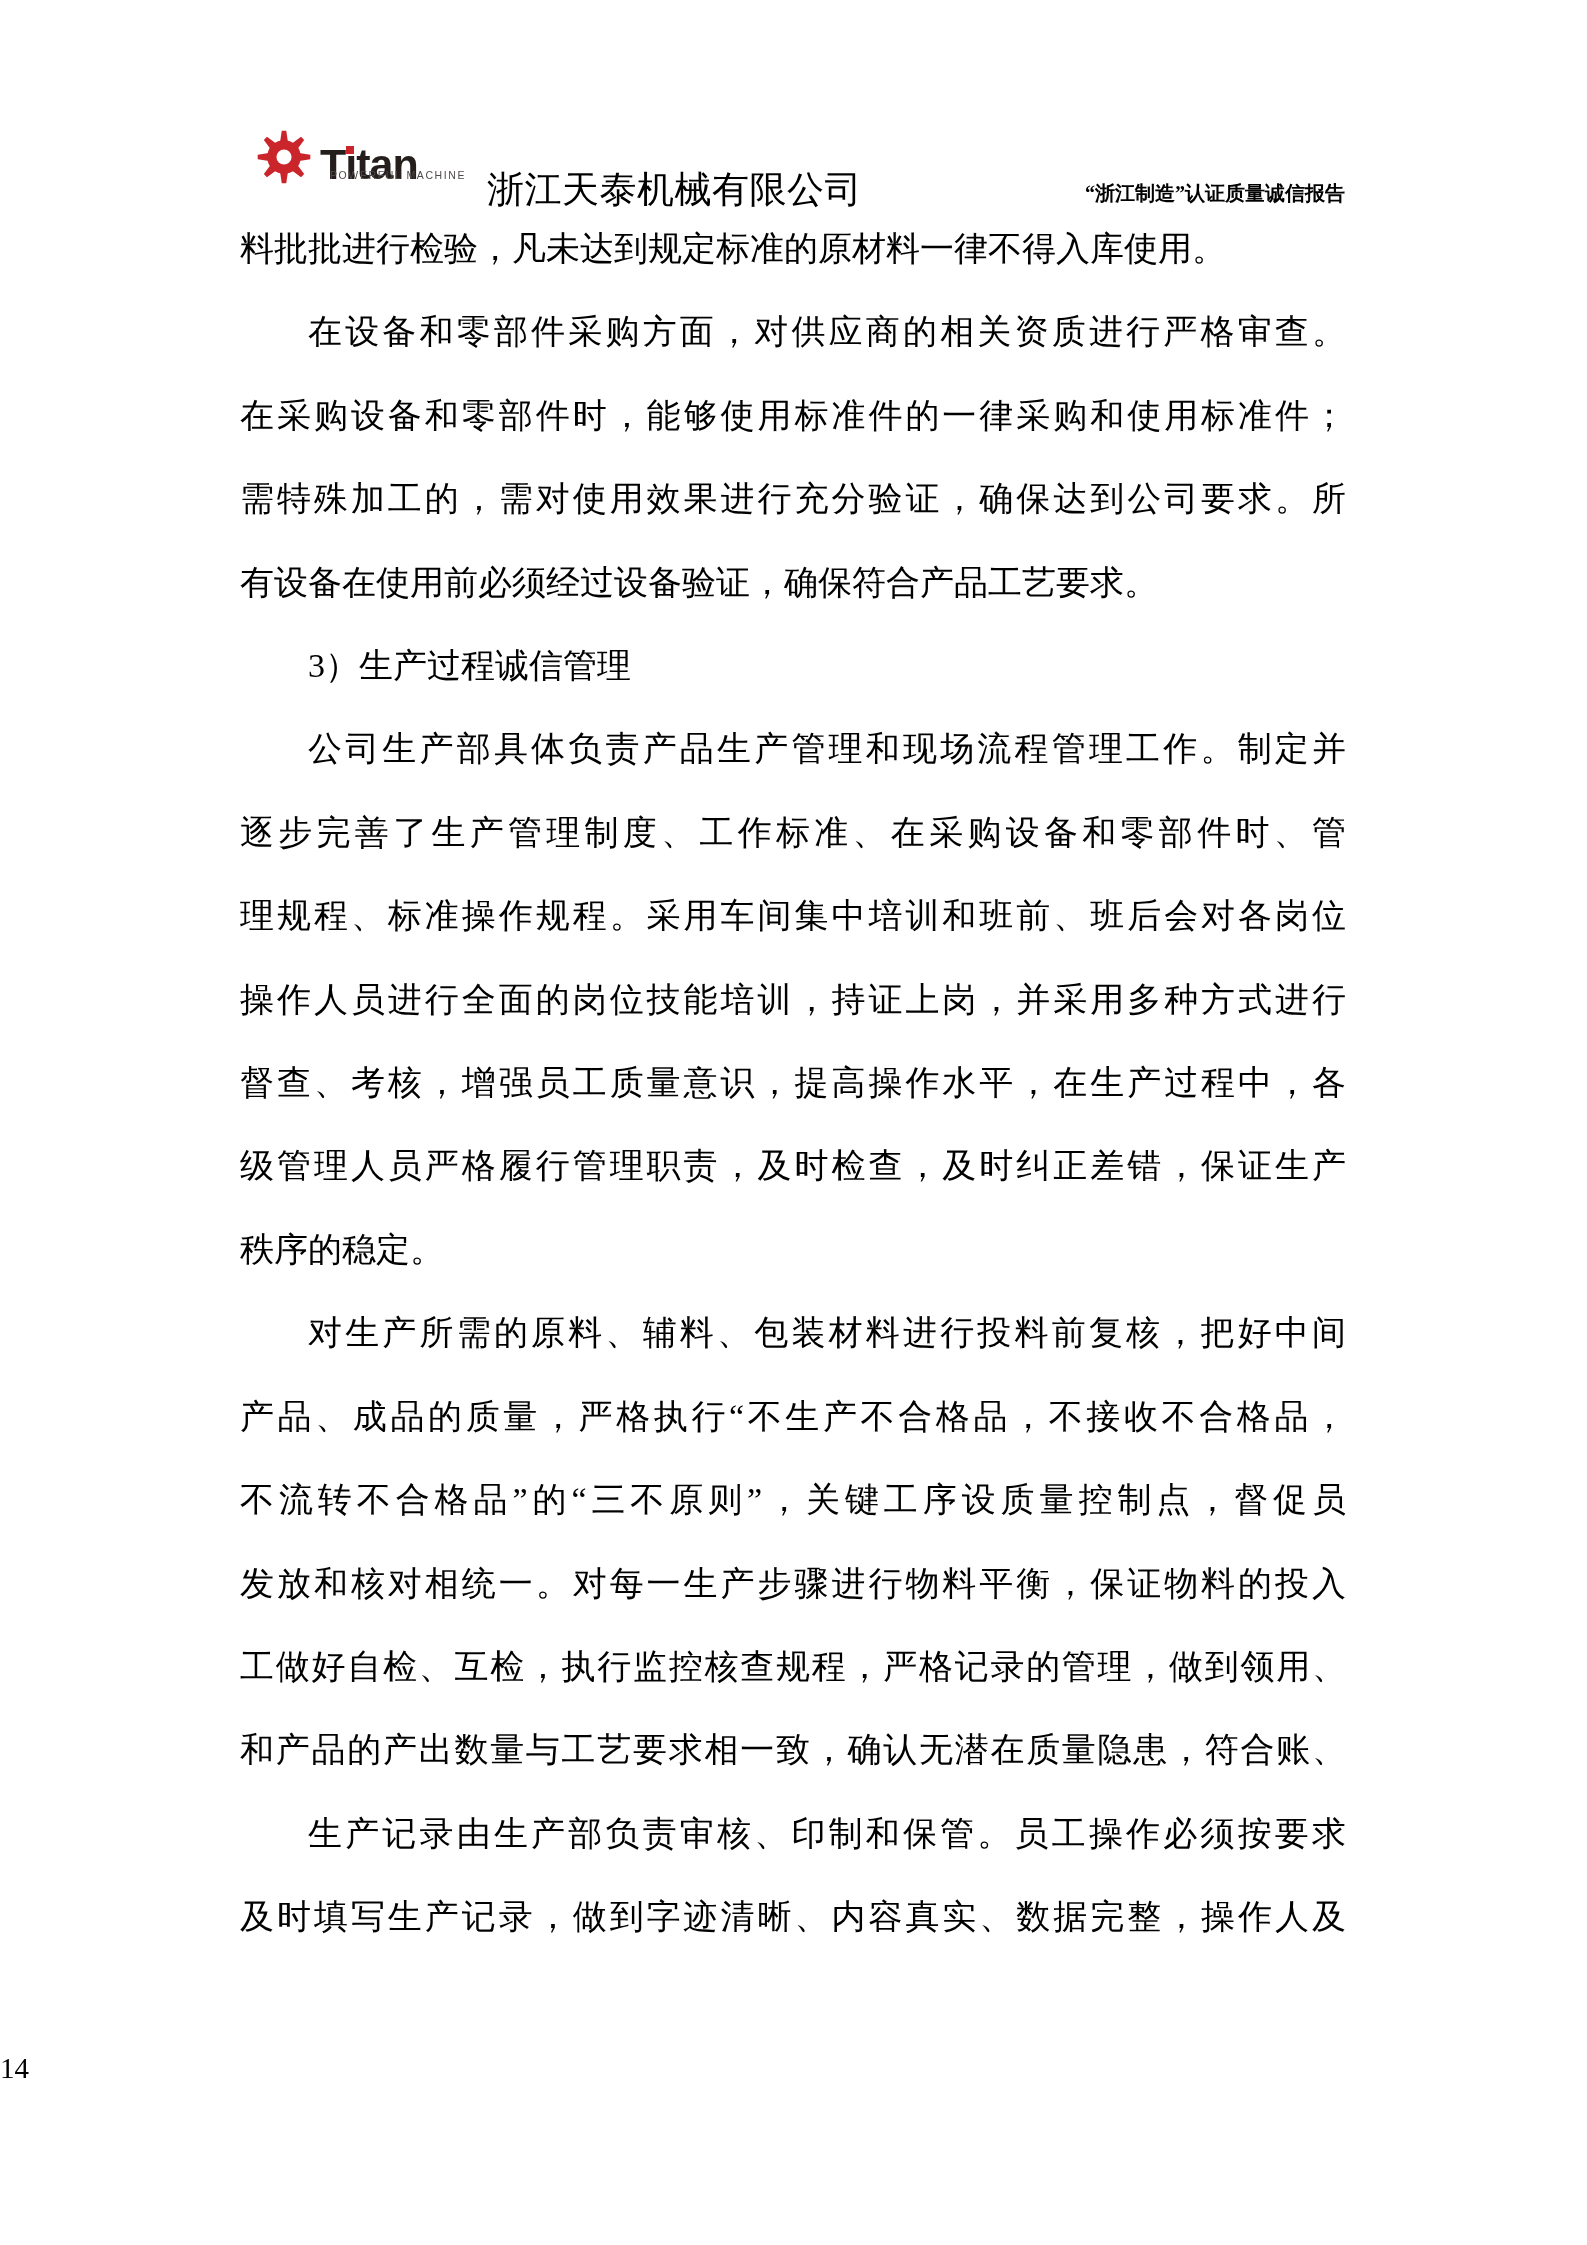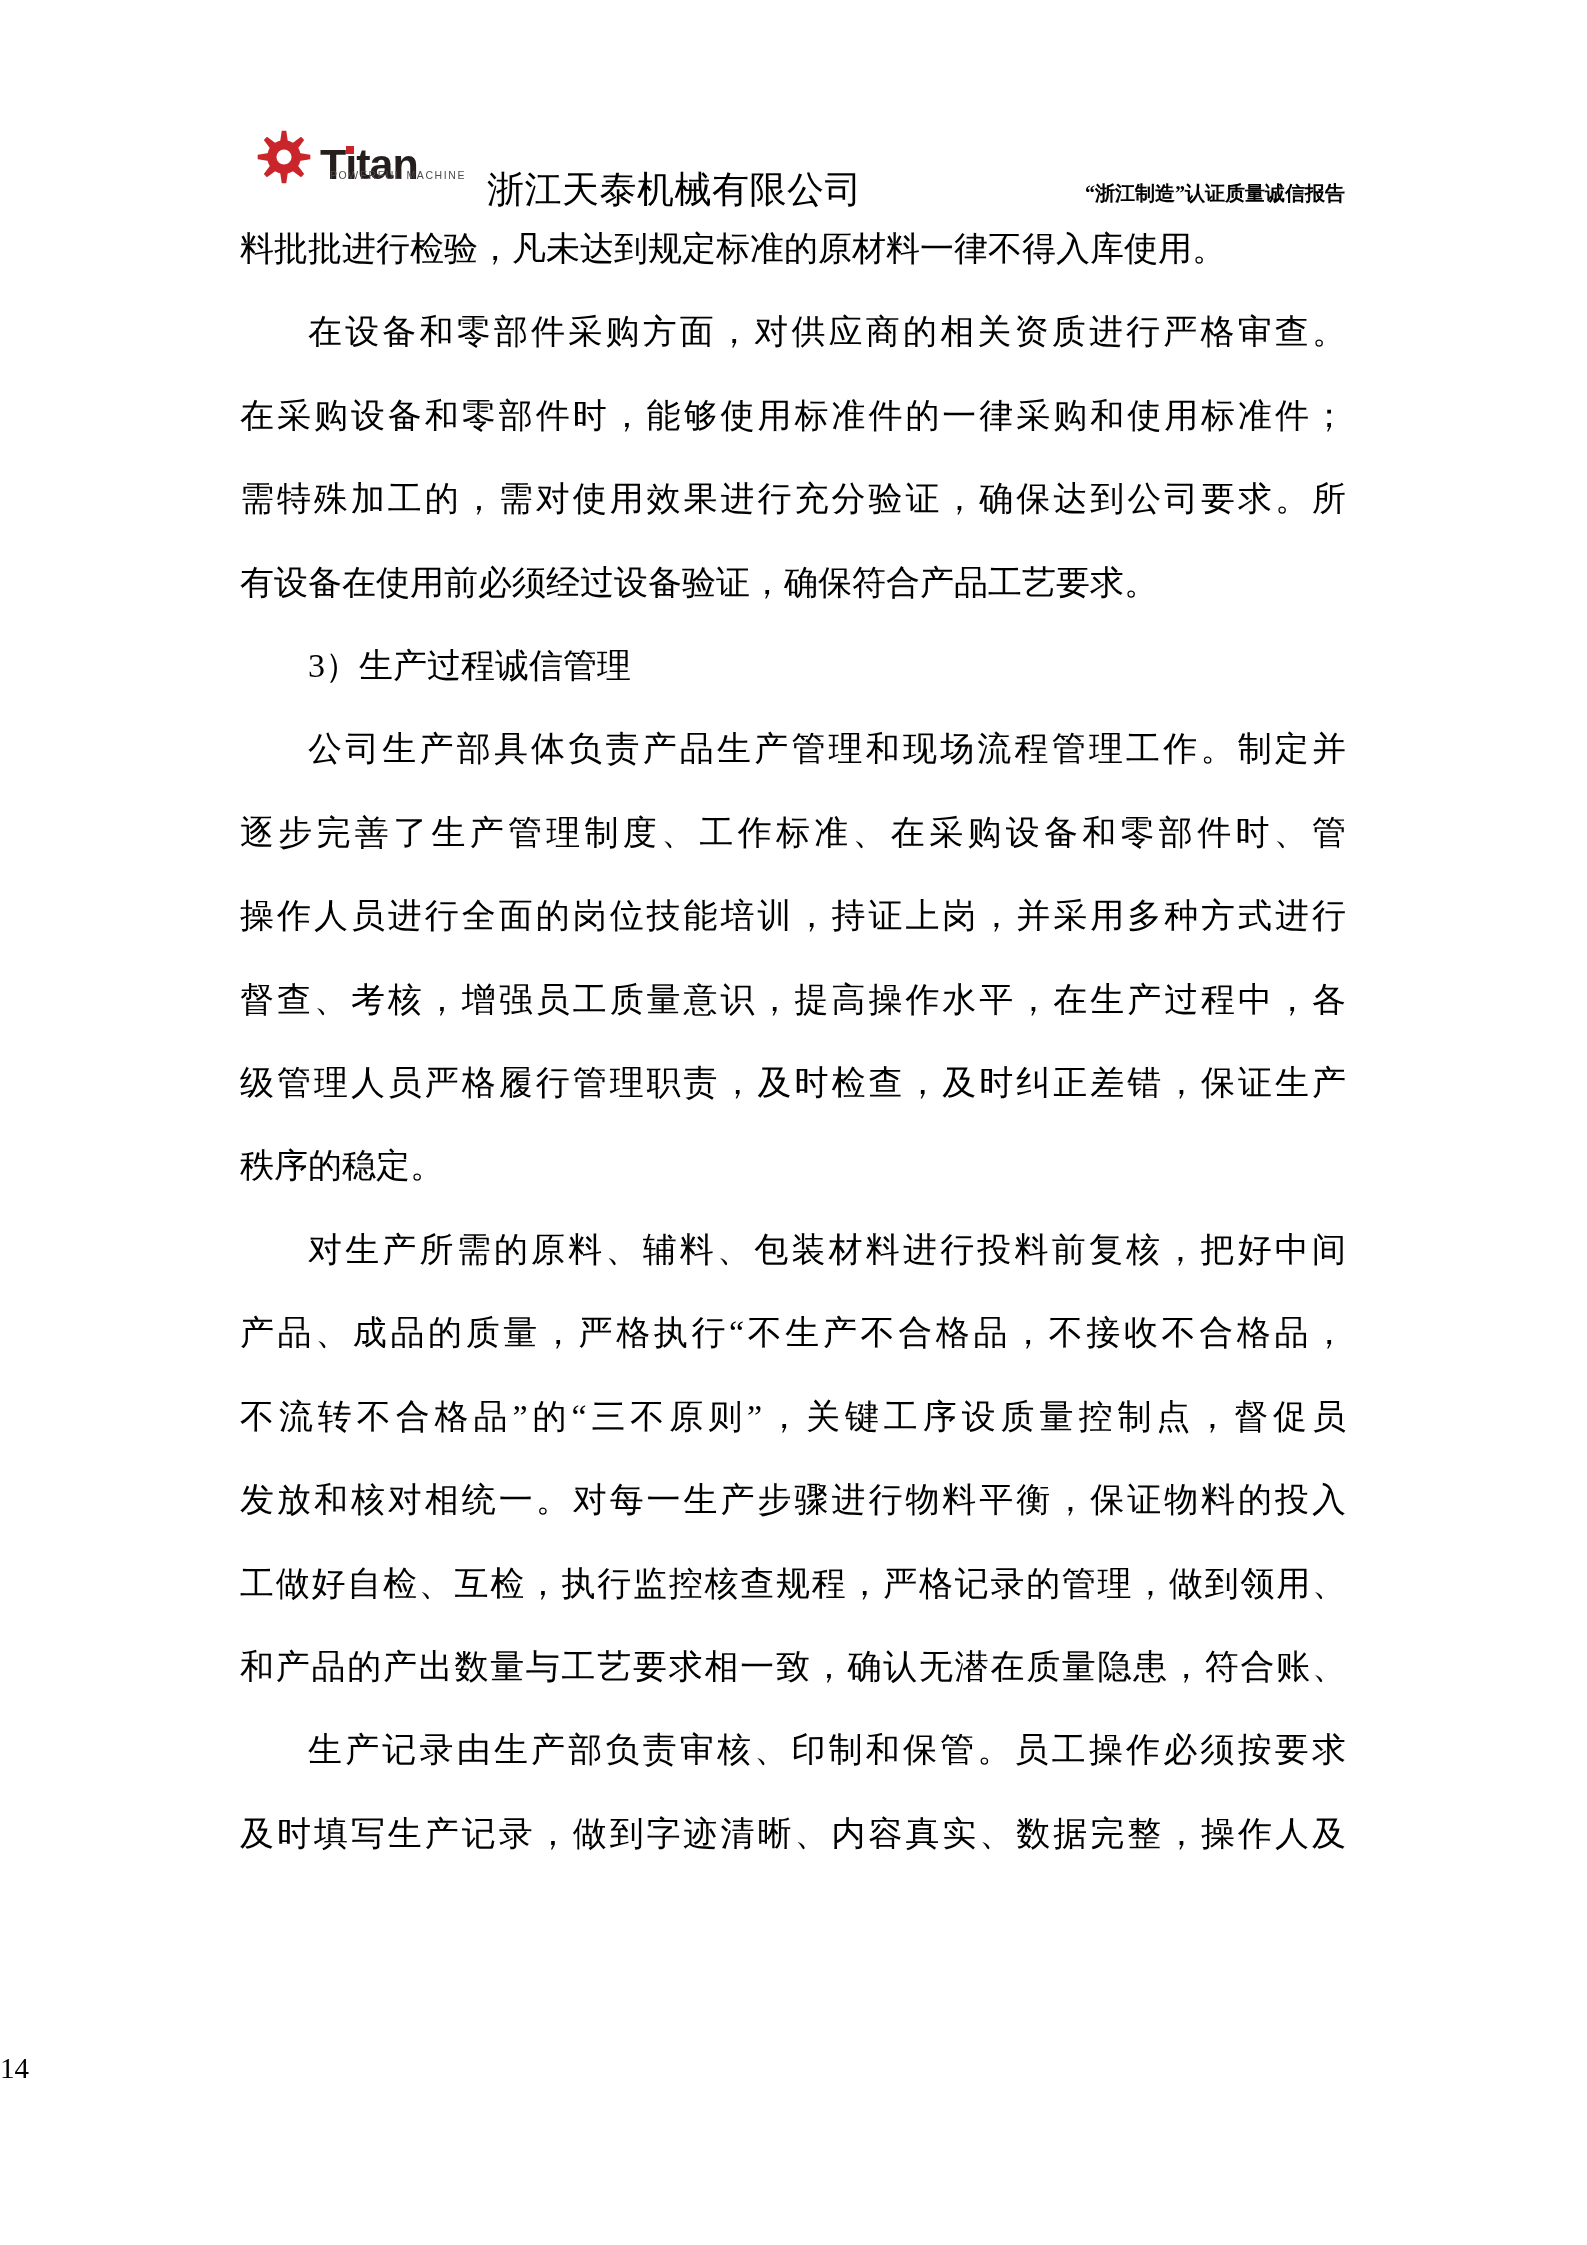--- a/index.html
+++ b/index.html
@@ -126,20 +126,21 @@
 
   <div class="doc-body">
     <div class="bl end">料批批进行检验，凡未达到规定标准的原材料一律不得入库使用。</div>
     <div class="bl ind">在设备和零部件采购方面，对供应商的相关资质进行严格审查。</div>
     <div class="bl">在采购设备和零部件时，能够使用标准件的一律采购和使用标准件；</div>
     <div class="bl">需特殊加工的，需对使用效果进行充分验证，确保达到公司要求。所</div>
     <div class="bl end">有设备在使用前必须经过设备验证，确保符合产品工艺要求。</div>
     <div class="bl ind end">3）生产过程诚信管理</div>
     <div class="bl ind">公司生产部具体负责产品生产管理和现场流程管理工作。制定并</div>
     <div class="bl">逐步完善了生产管理制度、工作标准、在采购设备和零部件时、管</div>
+    <div class="bl">理规程、标准操作规程。采用车间集中培训和班前、班后会对各岗位</div>
     <div class="bl">操作人员进行全面的岗位技能培训，持证上岗，并采用多种方式进行</div>
     <div class="bl">督查、考核，增强员工质量意识，提高操作水平，在生产过程中，各</div>
     <div class="bl">级管理人员严格履行管理职责，及时检查，及时纠正差错，保证生产</div>
     <div class="bl end">秩序的稳定。</div>
     <div class="bl ind">对生产所需的原料、辅料、包装材料进行投料前复核，把好中间</div>
     <div class="bl">产品、成品的质量，严格执行“不生产不合格品，不接收不合格品，</div>
     <div class="bl">不流转不合格品”的“三不原则”，关键工序设质量控制点，督促员</div>
     <div class="bl">发放和核对相统一。对每一生产步骤进行物料平衡，保证物料的投入</div>
     <div class="bl">工做好自检、互检，执行监控核查规程，严格记录的管理，做到领用、</div>
     <div class="bl">和产品的产出数量与工艺要求相一致，确认无潜在质量隐患，符合账、</div>

